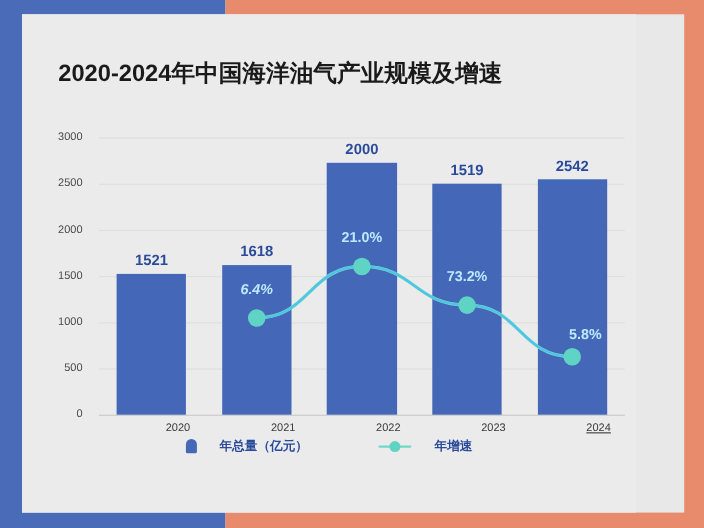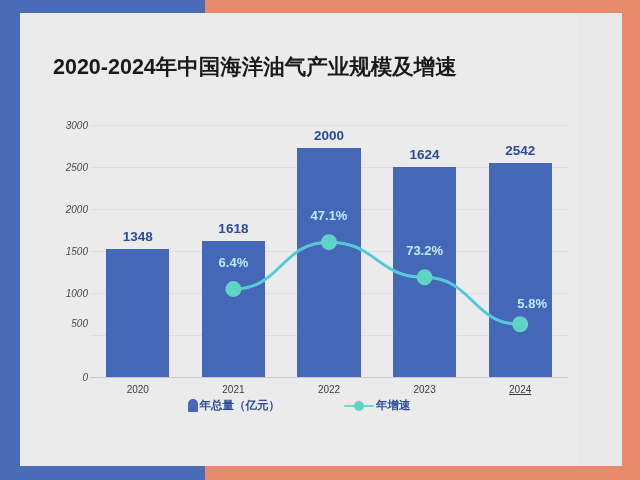--- a/index.html
+++ b/index.html
@@ -92,26 +92,25 @@
     width: 100%;
     height: 1px;
     background: #dedede;
   }
   .gridline.axis-base {
     background: #c9c9c9;
   }
   .ytick {
     position: absolute;
     right: 100%;
-    margin-right: 2px;
+    margin-right: 15px;
     transform: translateY(-50%);
     font-size: 10px;
     color: #4a4a4a;
     white-space: nowrap;
-    font-style: italic;
   }
 
   .bar {
     position: absolute;
     bottom: 0;
     background: #4567b8;
   }
   .bar-label {
     position: absolute;
     transform: translateX(-50%);
@@ -129,20 +128,21 @@
     white-space: nowrap;
   }
   .xtick {
     position: absolute;
     top: 100%;
     margin-top: 7px;
     transform: translateX(-50%);
     font-size: 10px;
     color: #3a3a3a;
     white-space: nowrap;
+    margin-left: 24px;
   }
   #line-layer {
     position: absolute;
     left: 0; top: 0;
     width: 100%; height: 100%;
     overflow: visible;
     pointer-events: none;
   }
 
   
@@ -152,21 +152,21 @@
     right: 0;
     top: 385px;
     display: flex;
     justify-content: center;
     align-items: center;
     gap: 64px;
   }
   .legend-item {
     display: flex;
     align-items: center;
-    gap: 2px;
+    gap: 21px;
   }
   .legend-text {
     font-size: 11.5px;
     font-weight: bold;
     color: #2a4b9b;
     white-space: nowrap;
   }
   .swatch-bar {
     width: 10px;
     height: 13px;
@@ -230,44 +230,44 @@
           <div class="gridline axis-base" style="top: 252px;"></div>
           <div class="gridline" style="top: 210px;"></div>
           <div class="gridline" style="top: 168px;"></div>
           <div class="gridline" style="top: 126px;"></div>
           <div class="gridline" style="top: 84px;"></div>
           <div class="gridline" style="top: 42px;"></div>
           <div class="gridline" style="top: 0px;"></div>
         </div>
       <div id="yticks">
           <div class="ytick" style="top: 252px;">0</div>
-          <div class="ytick" style="top: 198px;">500</div>
+          <div class="ytick" style="top: 210px;">500</div>
           <div class="ytick" style="top: 168px;">1000</div>
           <div class="ytick" style="top: 126px;">1500</div>
           <div class="ytick" style="top: 84px;">2000</div>
           <div class="ytick" style="top: 42px;">2500</div>
           <div class="ytick" style="top: 0px;">3000</div>
         </div>
       <div id="bars">
           <div class="bar" style="left: 16.252px; width: 63.096px; height: 127.764px; background: rgb(69, 103, 184);"></div>
           <div class="bar" style="left: 111.852px; width: 63.096px; height: 135.912px; background: rgb(69, 103, 184);"></div>
           <div class="bar" style="left: 207.452px; width: 63.096px; height: 228.816px; background: rgb(69, 103, 184);"></div>
           <div class="bar" style="left: 303.052px; width: 63.096px; height: 209.916px; background: rgb(69, 103, 184);"></div>
           <div class="bar" style="left: 398.652px; width: 63.096px; height: 213.528px; background: rgb(69, 103, 184);"></div>
         </div>
       <div id="bar-labels">
-          <div class="bar-label" style="left: 47.8px; top: 104.236px;">1348</div>
+          <div class="bar-label" style="left: 47.8px; top: 104.236px;">1521</div>
           <div class="bar-label" style="left: 143.4px; top: 96.088px;">1618</div>
           <div class="bar-label" style="left: 239px; top: 3.184px;">2000</div>
-          <div class="bar-label" style="left: 334.6px; top: 22.084px;">1624</div>
+          <div class="bar-label" style="left: 334.6px; top: 22.084px;">1519</div>
           <div class="bar-label" style="left: 430.2px; top: 18.472px;">2542</div>
         </div>
       <div id="rate-labels">
-          <div class="rate-label" style="left: 143.4px; top: 130.093px;">6.4%</div>
-          <div class="rate-label" style="left: 239px; top: 83.2093px;">47.1%</div>
+          <div class="rate-label" style="left: 143.4px; top: 130.093px; font-style: italic;">6.4%</div>
+          <div class="rate-label" style="left: 239px; top: 83.2093px;">21.0%</div>
           <div class="rate-label" style="left: 334.6px; top: 118.372px;">73.2%</div>
           <div class="rate-label" style="left: 442.2px; top: 171.256px;">5.8%</div>
         </div>
       <svg id="line-layer" viewBox="0 0 478 252" preserveAspectRatio="none">
           <path d="M 143.39999999999998 164.09302325581393 C 191.2 164.09302325581393, 191.2 117.20930232558138, 239 117.20930232558138 C 286.79999999999995 117.20930232558138, 286.79999999999995 152.37209302325584, 334.59999999999997 152.37209302325584 C 382.4 152.37209302325584, 382.4 199.2558139534884, 430.2 199.2558139534884" fill="none" stroke="#6fd9c8" stroke-width="3" stroke-linecap="round"></path>
           <path d="M 143.39999999999998 164.09302325581393 C 191.2 164.09302325581393, 191.2 117.20930232558138, 239 117.20930232558138 C 286.79999999999995 117.20930232558138, 286.79999999999995 152.37209302325584, 334.59999999999997 152.37209302325584 C 382.4 152.37209302325584, 382.4 199.2558139534884, 430.2 199.2558139534884" fill="none" stroke="#4fc3e8" stroke-width="2" stroke-linecap="round"></path>
           <circle cx="143.39999999999998" cy="164.09302325581393" r="8" fill="#5fd4c4"></circle>
           <circle cx="239" cy="117.20930232558138" r="8" fill="#5fd4c4"></circle>
           <circle cx="334.59999999999997" cy="152.37209302325584" r="8" fill="#5fd4c4"></circle>
           <circle cx="430.2" cy="199.2558139534884" r="8" fill="#5fd4c4"></circle>

